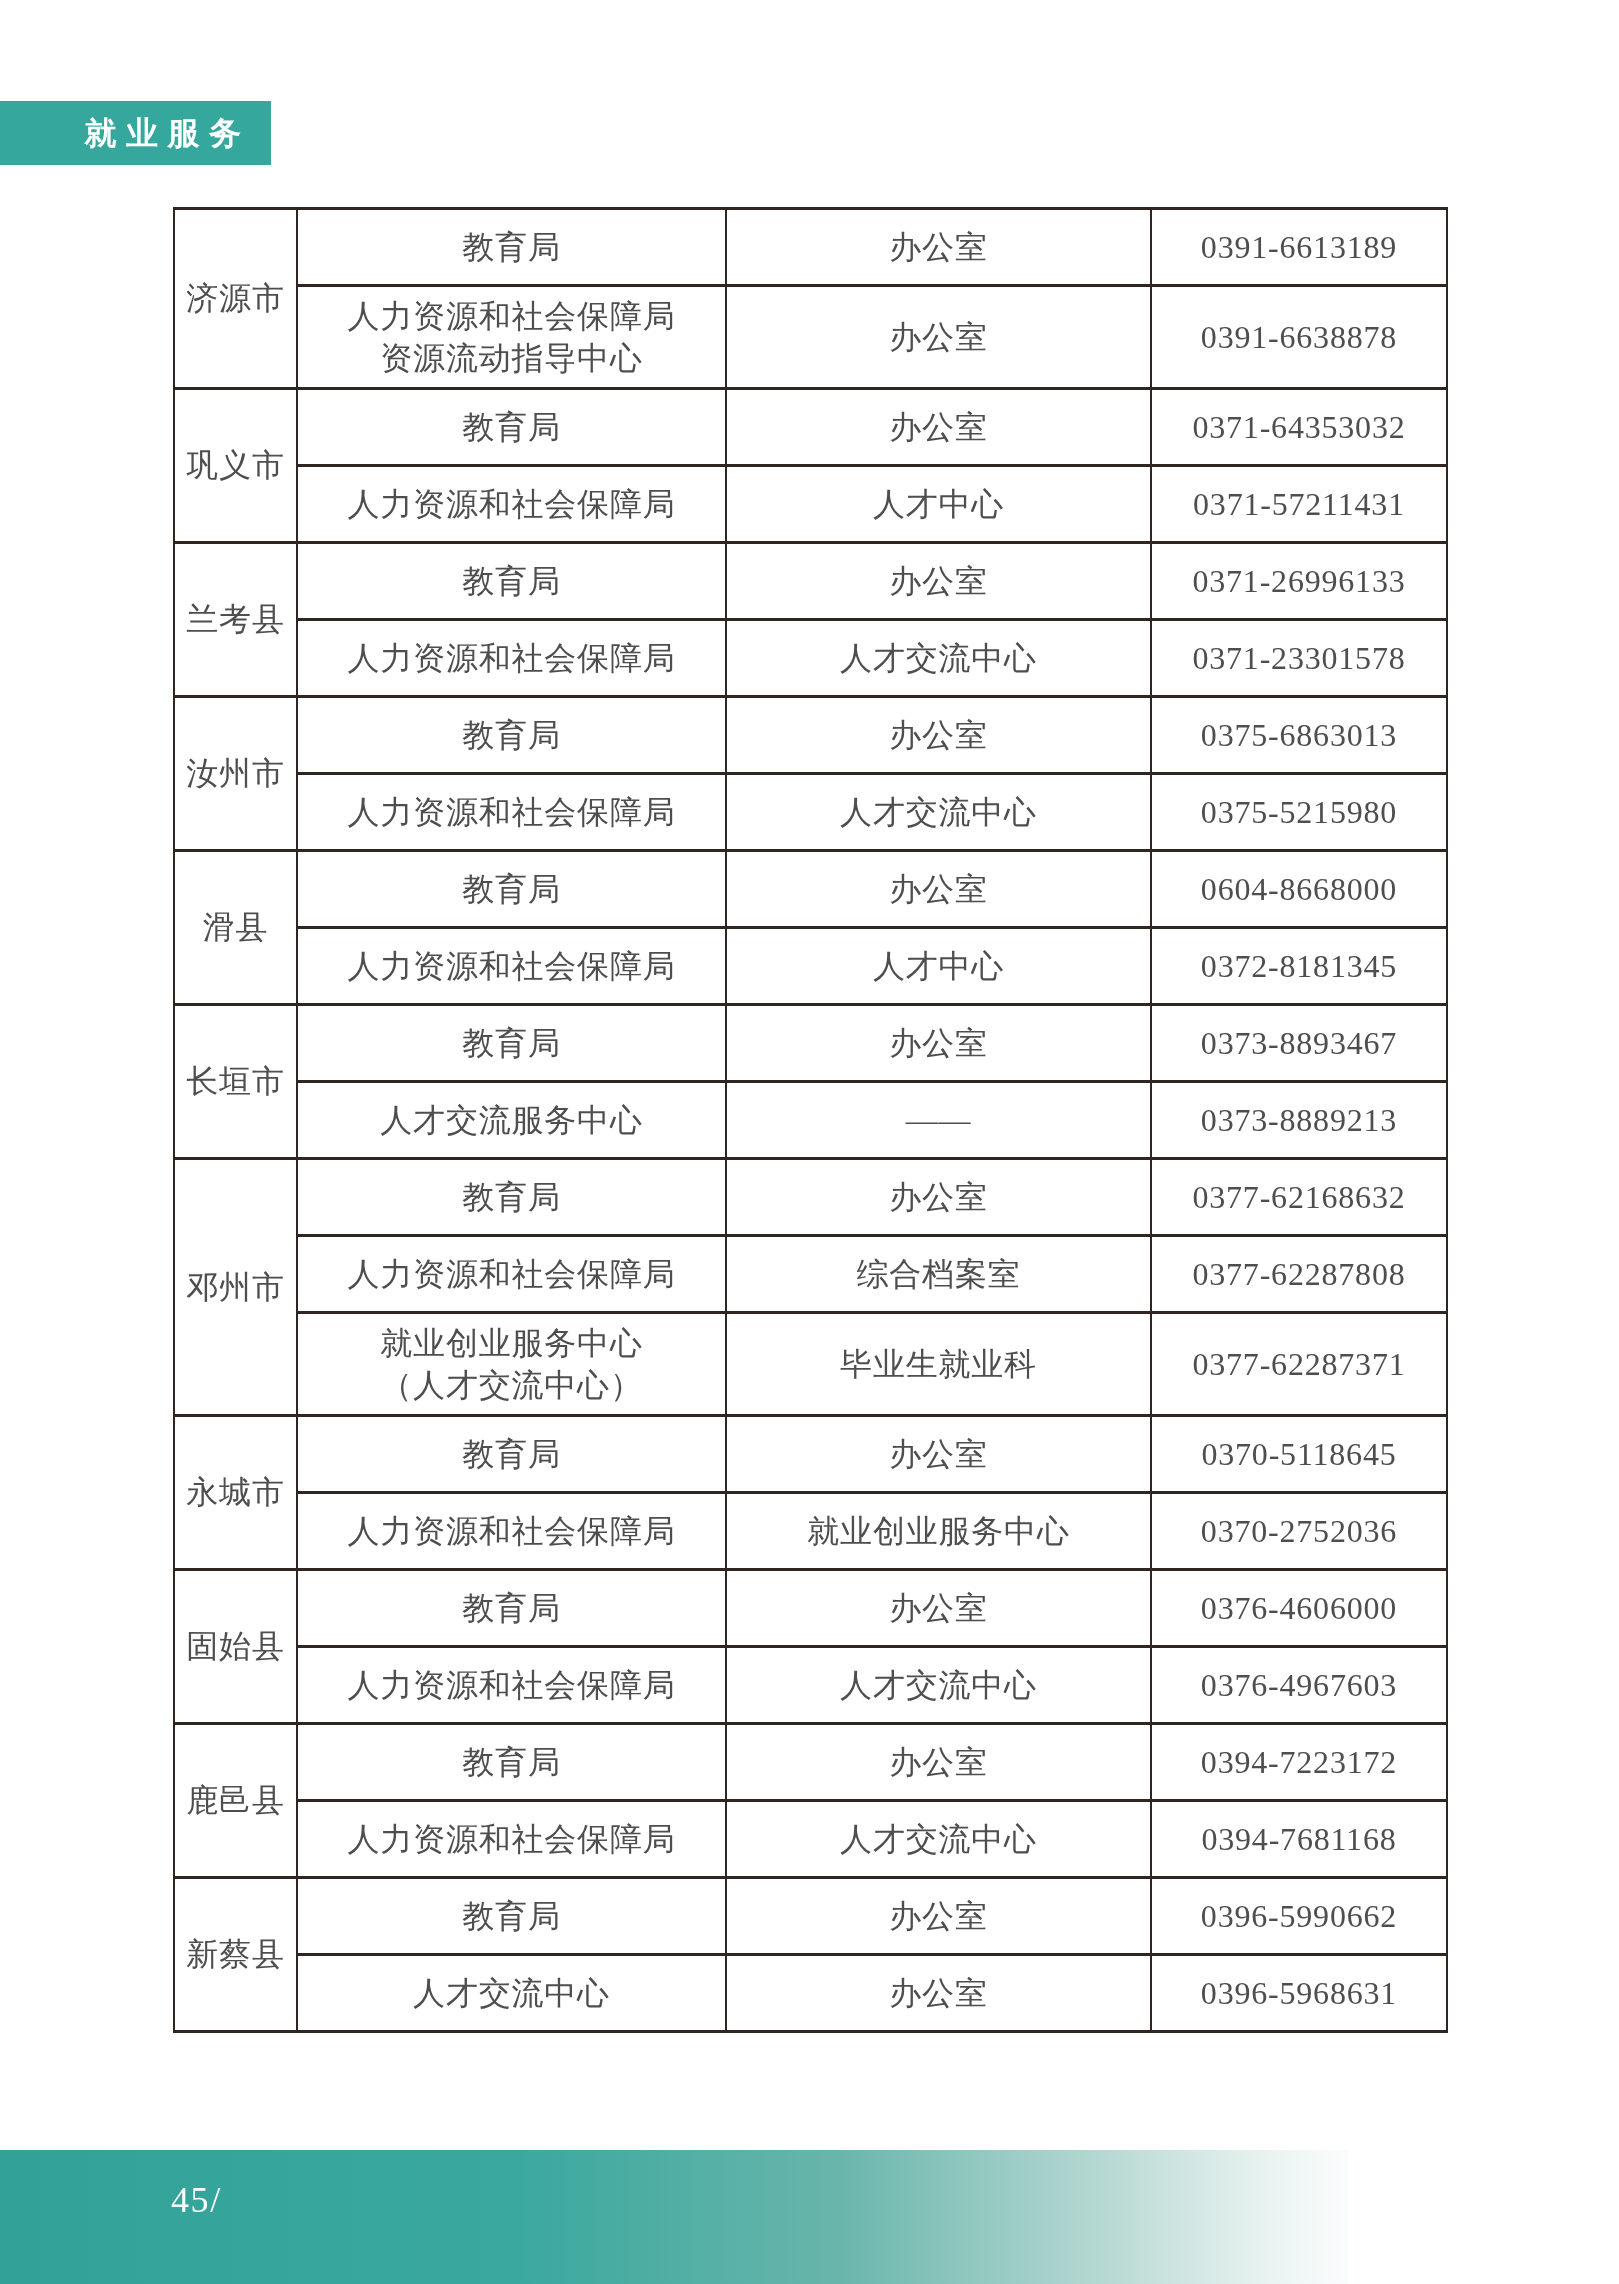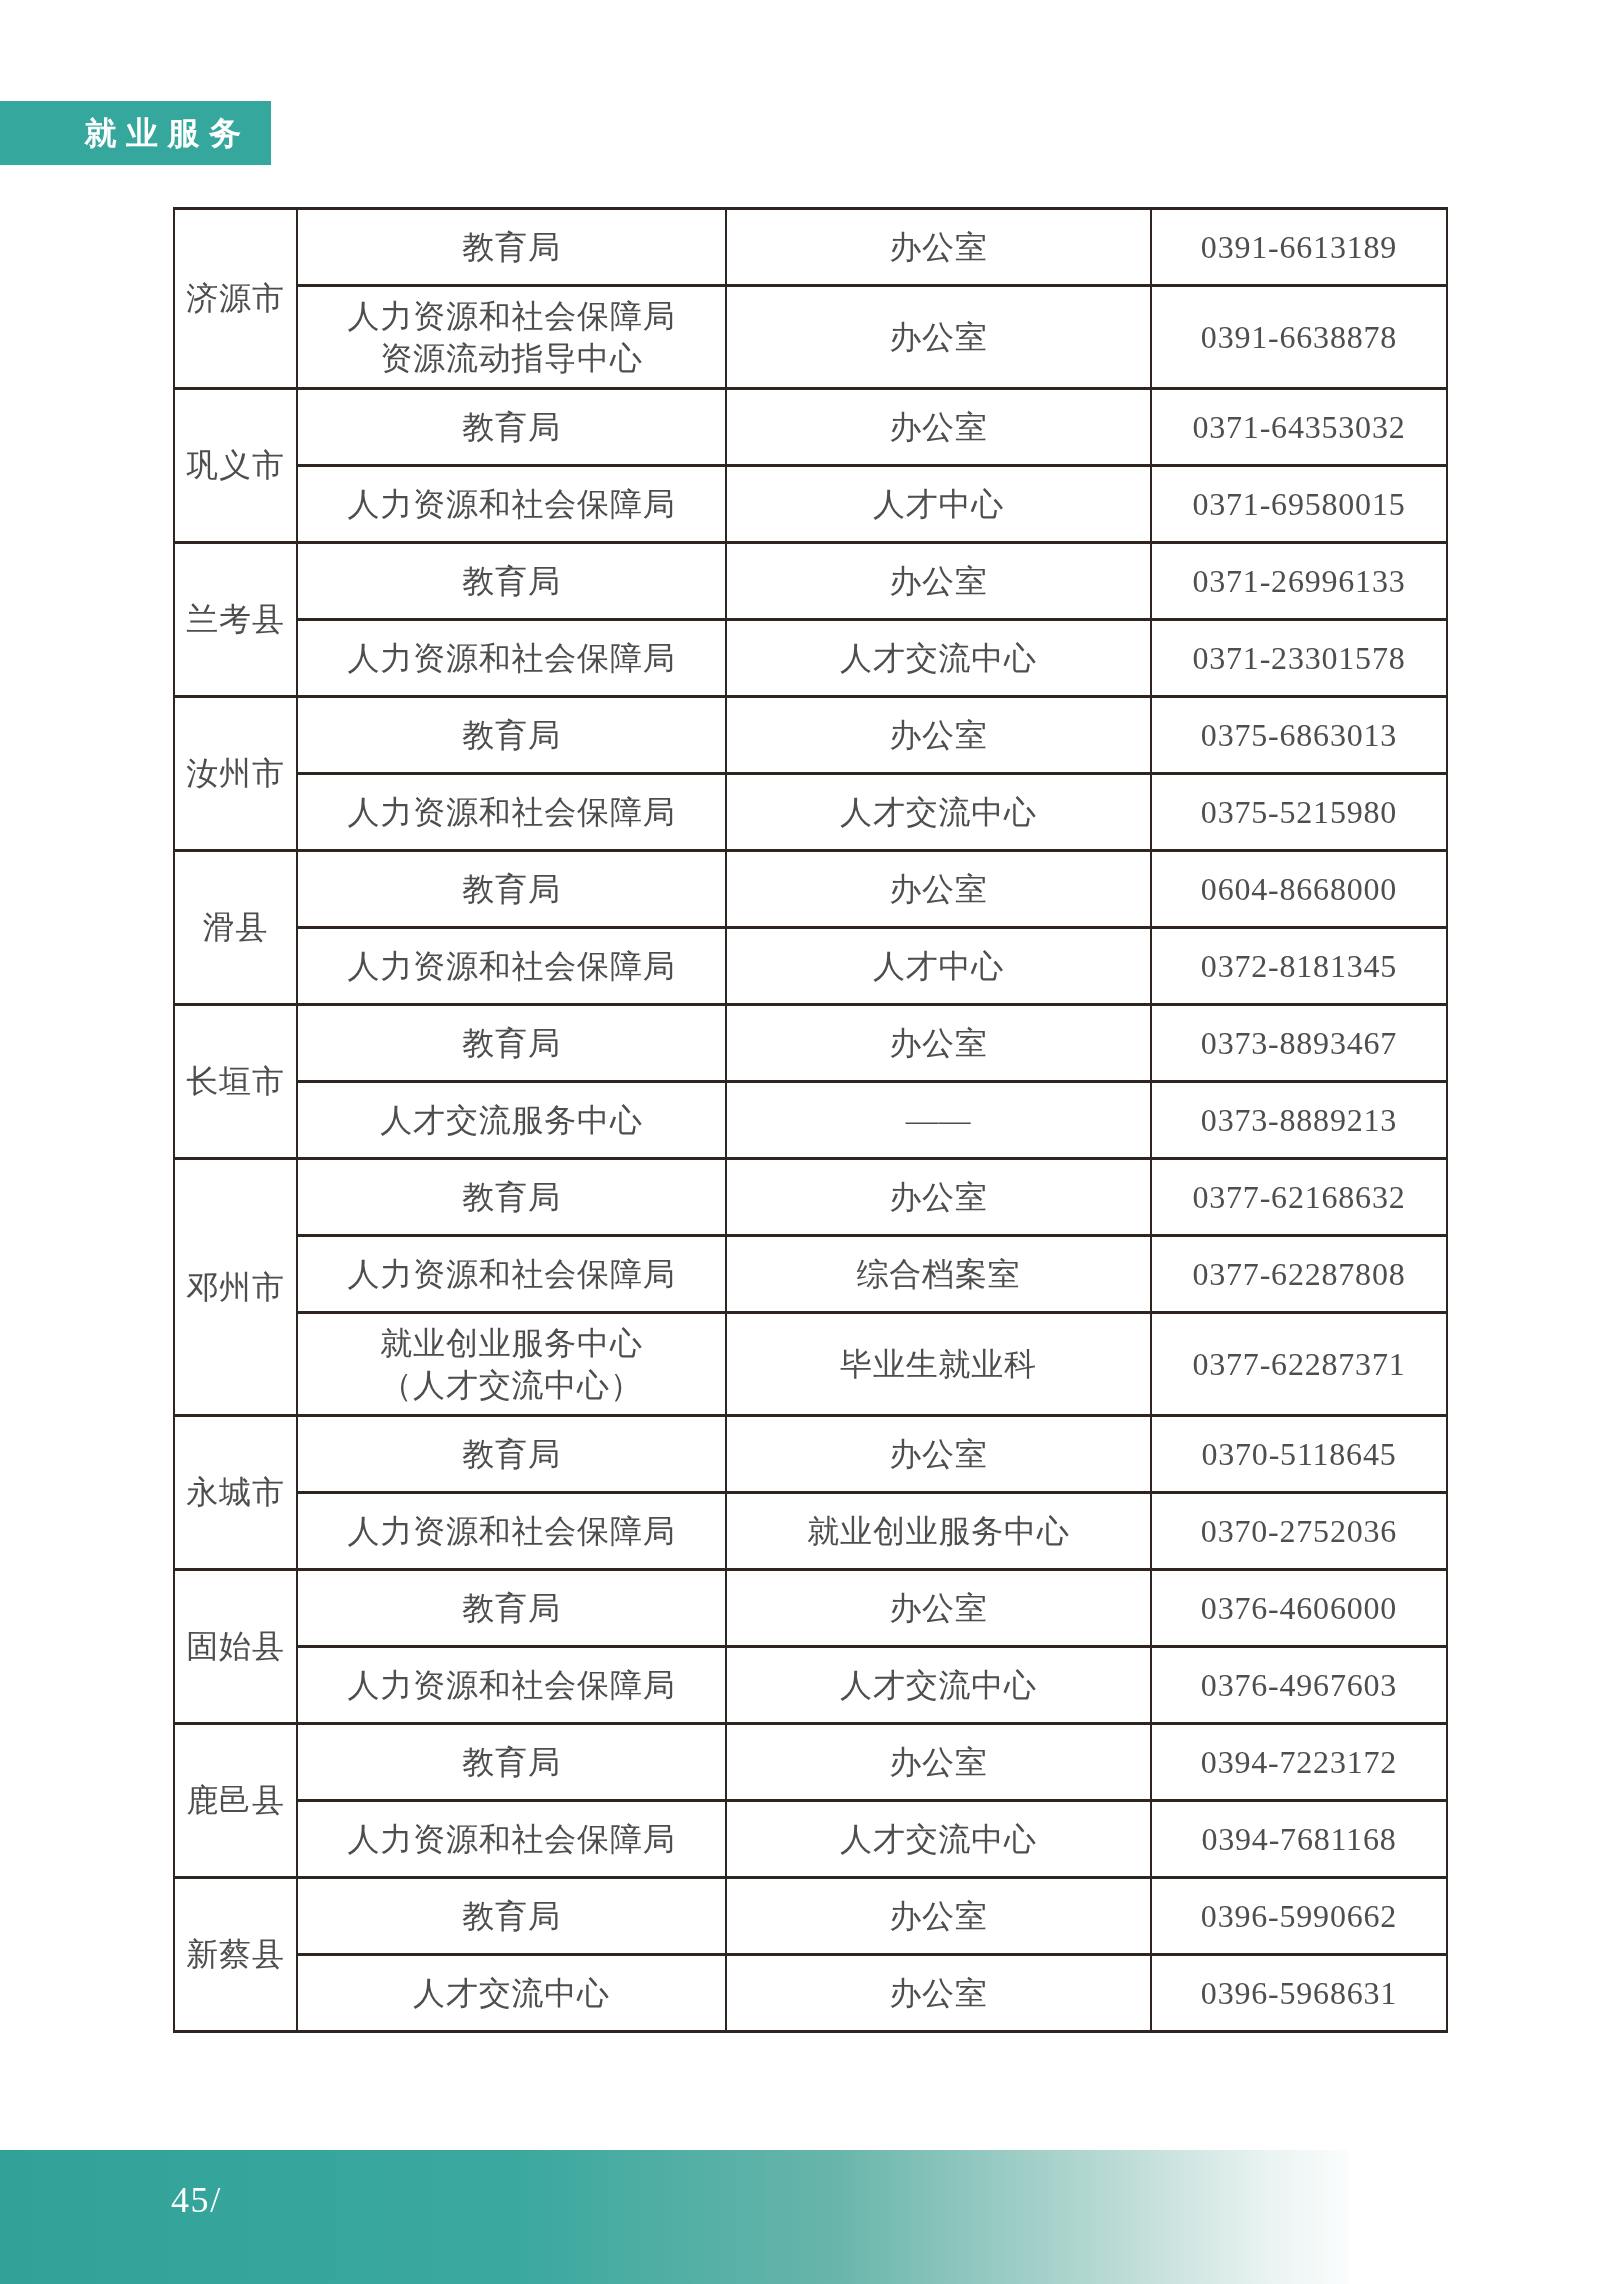--- a/index.html
+++ b/index.html
@@ -86,21 +86,21 @@
         </tr>
         <tr>
           <td rowspan="2" class="city-cell">巩义市</td>
           <td class="department-cell">教育局</td>
           <td class="office-cell">办公室</td>
           <td class="phone-cell">0371-64353032</td>
         </tr>
         <tr>
           <td class="department-cell">人力资源和社会保障局</td>
           <td class="office-cell">人才中心</td>
-          <td class="phone-cell">0371-69580015</td>
+          <td class="phone-cell">0371-57211431</td>
         </tr>
         <tr>
           <td rowspan="2" class="city-cell">兰考县</td>
           <td class="department-cell">教育局</td>
           <td class="office-cell">办公室</td>
           <td class="phone-cell">0371-26996133</td>
         </tr>
         <tr>
           <td class="department-cell">人力资源和社会保障局</td>
           <td class="office-cell">人才交流中心</td>

